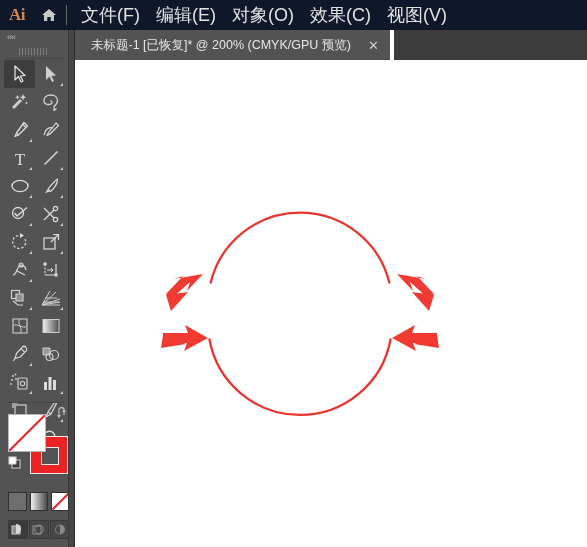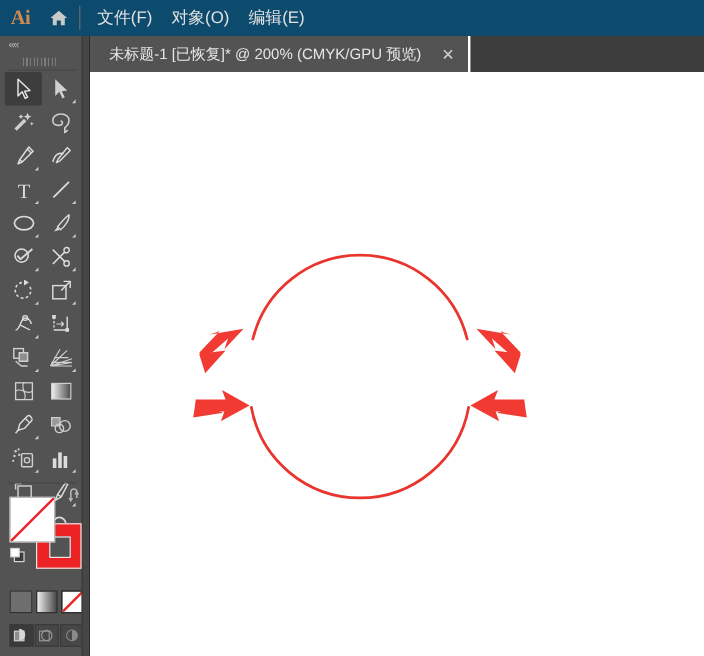--- a/index.html
+++ b/index.html
@@ -7,54 +7,54 @@
     width: 587px; height: 547px;
     overflow: hidden;
     background: #535353;
     font-family: "Liberation Sans", "DejaVu Sans", sans-serif;
   }
   #app { position: relative; width: 587px; height: 547px; }
 
   
   .menubar {
     position: absolute; left: 0; top: 0; width: 587px; height: 30px;
-    background: #0c4a6e;
+    background: #0f172a;
     display: flex; align-items: center;
   }
   .ai-logo {
     width: 34px; height: 30px;
     display: flex; align-items: center; justify-content: center;
     color: #d08a50; font-size: 17px; font-weight: bold;
     letter-spacing: -0.5px;
     font-family: "Liberation Serif", serif;
   }
   .home-btn {
     width: 30px; height: 30px;
     display: flex; align-items: center; justify-content: center;
   }
   .menu-sep {
     width: 1px; height: 20px; background: #6b6b6b; margin: 0 6px 0 2px;
   }
   .menu-items { display: flex; align-items: center; }
   .menu-item {
-    color: #e2e2e2; font-size: 14px;
+    color: #e2e2e2; font-size: 18px;
     padding: 4px 8px; white-space: nowrap; cursor: default;
   }
 
   
   .tabbar {
     position: absolute; left: 75px; top: 30px; width: 512px; height: 30px;
     background: #3c3c3c;
   }
   .doc-tab {
     position: absolute; left: 0; top: 0; height: 30px;
     background: #535353;
     display: flex; align-items: center;
     padding: 0 6px 0 16px;
-    border-right: 2px solid #ffffff;
+    border-right: 4px solid #ffffff;
   }
   .doc-tab-label { color: #e6e6e6; font-size: 12.5px; white-space: nowrap; }
   .doc-tab-close {
     color: #cfcfcf; font-size: 13px; margin-left: 12px; padding: 0 5px;
     line-height: 1; cursor: pointer;
   }
 
   
   .canvas-wrap {
     position: absolute; left: 75px; top: 60px;
@@ -167,22 +167,24 @@
   <div class="menubar">
     <div class="ai-logo">Ai</div>
     <div class="home-btn">
       <svg width="16" height="14" viewBox="0 0 16 14">
         <path d="M8 1 L1 7 L3 7 L3 13 L6.3 13 L6.3 9 L9.7 9 L9.7 13 L13 13 L13 7 L15 7 Z" fill="#c9c9c9"></path>
       </svg>
     </div>
     <div class="menu-sep"></div>
     <div class="menu-items">
       <div class="menu-item">文件(F)</div>
+      <div class="menu-item">编辑(E)</div>
       <div class="menu-item">对象(O)</div>
-      <div class="menu-item">编辑(E)</div>
+      <div class="menu-item">效果(C)</div>
+      <div class="menu-item">视图(V)</div>
     </div>
   </div>
 
   <div class="tabbar">
     <div class="doc-tab">
       <span class="doc-tab-label">未标题-1 [已恢复]* @ 200% (CMYK/GPU 预览)</span>
       <span class="doc-tab-close">✕</span>
     </div>
   </div>
 

